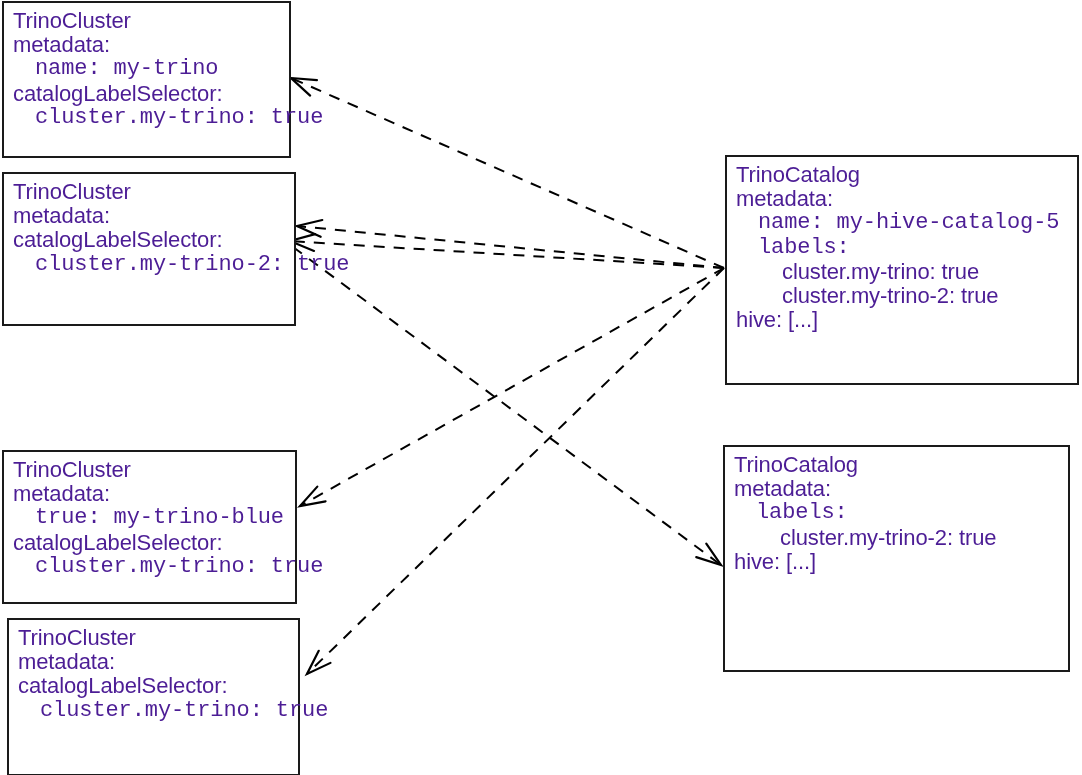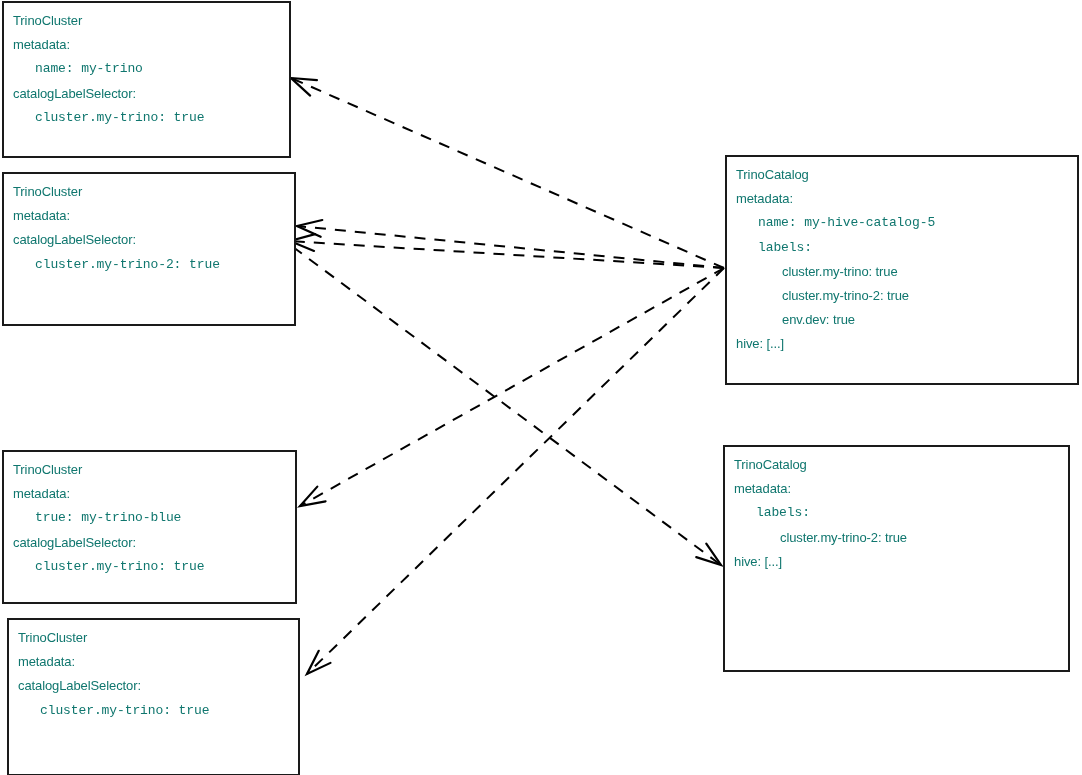--- a/index.html
+++ b/index.html
@@ -26,22 +26,22 @@
   .node {
     position: absolute;
     box-sizing: border-box;
     background: #ffffff;
     border: 2px solid #1a1a1a;
     padding: 6px 8px 6px 9px;
     z-index: 2;
   }
   .line {
     display: block;
-    color: #0f766e;
-    font-size: 13px;
+    color: #4c1d95;
+    font-size: 22px;
     line-height: 24.2px;
     white-space: pre;
     letter-spacing: -0.1px;
   }
   .i0 { padding-left: 0px; }
   .i1 { padding-left: 22px; font-family: Liberation Mono, monospace; }
   .i2 { padding-left: 46px; }
 </style>
 </head>
 <body>
@@ -102,21 +102,20 @@
         <span class="line i0">catalogLabelSelector:</span>
         <span class="line i1">cluster.my-trino: true</span>
       </div>
       <div class="node" style="left: 725px; top: 155px; width: 354px; height: 230px;">
         <span class="line i0">TrinoCatalog</span>
         <span class="line i0">metadata:</span>
         <span class="line i1">name: my-hive-catalog-5</span>
         <span class="line i1">labels:</span>
         <span class="line i2">cluster.my-trino: true</span>
         <span class="line i2">cluster.my-trino-2: true</span>
-        <span class="line i2">env.dev: true</span>
         <span class="line i0">hive: [...]</span>
       </div>
       <div class="node" style="left: 723px; top: 445px; width: 347px; height: 227px;">
         <span class="line i0">TrinoCatalog</span>
         <span class="line i0">metadata:</span>
         <span class="line i1">labels:</span>
         <span class="line i2">cluster.my-trino-2: true</span>
         <span class="line i0">hive: [...]</span>
       </div>
     </div>

